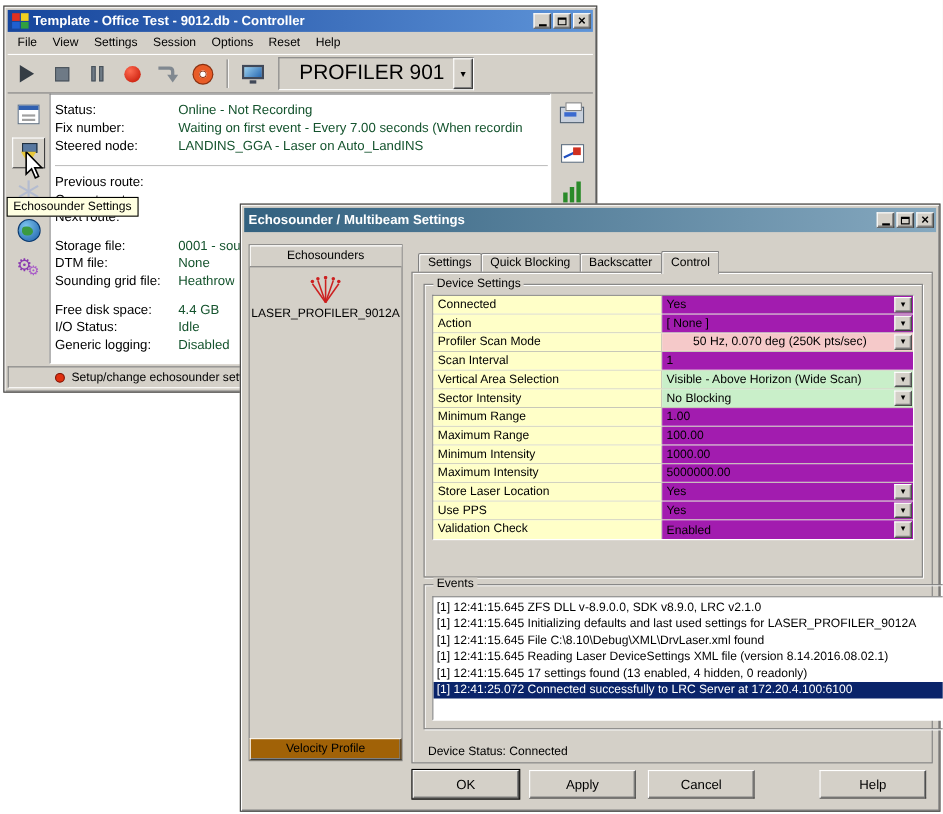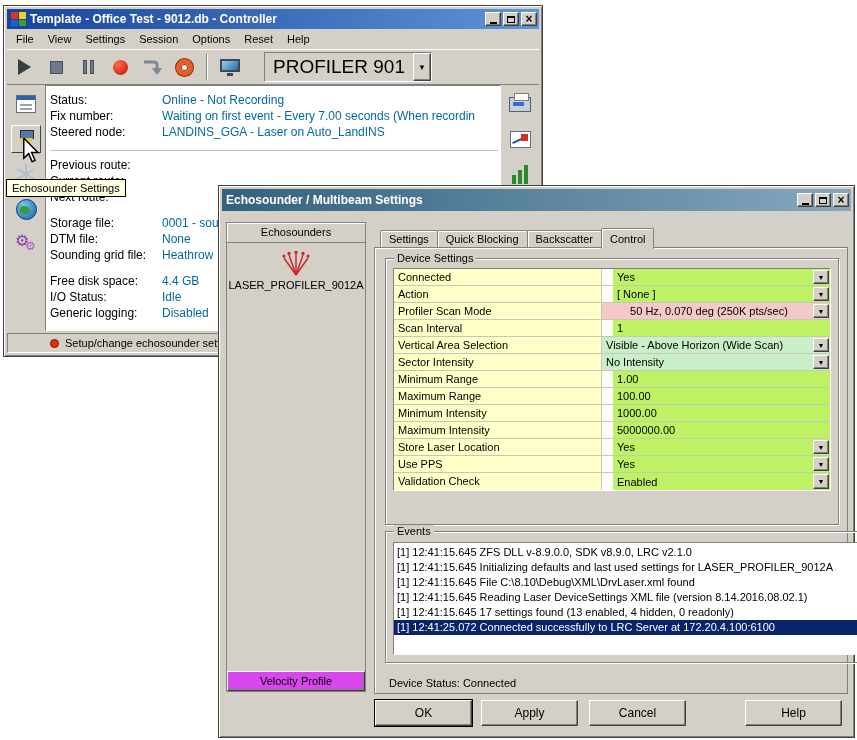--- a/index.html
+++ b/index.html
@@ -43,22 +43,22 @@
   .pause-glyph i { width:4px; height:14px; background:#6e7a86; border:1px solid #49525a; }
   .record-glyph { width:15px; height:15px; border-radius:50%;
     background:radial-gradient(circle at 35% 30%, #ff6a50, #c01000); }
   .ring { width:17px; height:17px; border-radius:50%; border:5px solid #e85c28; background:#fff;
     box-shadow:0 0 0 1px #8a3010, inset 0 0 0 1px #8a3010; }
   .tb-sep { width:2px; height:26px; border-left:1px solid #808080; border-right:1px solid #fff; margin:0 3px; }
   .monitor { width:20px; height:17px; position:relative; }
   .monitor .screen { position:absolute; left:0; top:0; width:20px; height:13px;
     border:2px solid #404858; background:linear-gradient(135deg,#9ad0f0,#2868b0); }
   .monitor .stand { position:absolute; left:7px; bottom:0; width:6px; height:3px; background:#404858; }
-  .profiler-combo { display:flex; align-items:stretch; height:30px; margin-left:16px;
-    border:1px solid; border-color:#808080 #fff #fff #808080; background:#d4d0c8; }
+  .profiler-combo { display:flex; align-items:stretch; height:30px; margin-left:5px;
+    border:1px solid; border-color:#808080 #fff #fff #808080; background:#d4d0c8;padding-left:10px; }
   .profiler-text { font-size:19px; padding:3px 8px 0 8px; white-space:nowrap; }
   .combo-drop { width:18px; background:#d4d0c8; border:1px solid; border-color:#fff #404040 #404040 #fff;
     box-shadow: inset -1px -1px 0 #808080; display:flex; align-items:center; justify-content:center;
     font-size:8px; }
 
   .bg-body { flex:1; display:flex; min-height:0; }
   .left-rail, .right-rail { width:38px; display:flex; flex-direction:column; align-items:center;
     padding-top:5px; gap:7px; }
   .rail-btn { width:30px; height:28px; display:flex; align-items:center; justify-content:center; }
   .rail-btn.hovered { border:1px solid; border-color:#fff #404040 #404040 #fff; background:#d4d0c8; }
@@ -93,21 +93,21 @@
   .ico-chart::after { content:""; position:absolute; right:2px; top:2px; width:7px; height:7px; background:#d03020; }
   .ico-levels { display:flex; align-items:flex-end; gap:2px; height:19px; }
   .ico-levels i { width:4px; background:#2a8a2a; display:block; }
   .ico-levels i:nth-child(1){height:9px}.ico-levels i:nth-child(2){height:14px}.ico-levels i:nth-child(3){height:19px}
 
   .status-area { flex:1; background:#fff; border:1px solid; border-color:#808080 #fff #fff #808080;
     overflow:hidden; padding:6px 0 0 4px; font-size:12px; }
   .ssec { margin-bottom:10px; }
   .srow { display:flex; height:16px; line-height:16px; white-space:nowrap; }
   .srow .lab { width:112px; flex:0 0 112px; color:#000; }
-  .srow .val { color:#0369a1; overflow:hidden; }
+  .srow .val { color:#14532d; overflow:hidden; }
   .srow .val b { font-weight:bold; }
   .sdivider { height:1px; background:#c0c0c0; margin:0 2px 6px 0; }
 
   .statusbar { height:20px; margin-top:2px; border:1px solid; border-color:#808080 #fff #fff #808080;
     display:flex; align-items:center; padding-left:42px; gap:6px; flex:0 0 auto; }
   .sb-dot { width:9px; height:9px; border-radius:50%; background:#e03010; border:1px solid #801000; }
 
   .tooltip { position:absolute; left:6px; top:179px; z-index:5; background:#ffffe1;
     border:1px solid #000; padding:2px 5px; font-size:11px; white-space:nowrap; }
   .cursor { position:absolute; left:22px; top:138px; z-index:40; }
@@ -117,21 +117,21 @@
   .fg-content { position:relative; width:629px; height:523px; }
 
   .echo-panel { position:absolute; left:4px; top:11px; width:140px; height:470px;
     border:1px solid #808080; display:flex; flex-direction:column; background:#d4d0c8; }
   .panel-header { height:20px; line-height:19px; text-align:center; background:#d4d0c8;
     border-bottom:1px solid #808080; box-shadow: inset 1px 1px 0 #fff; }
   .echo-list { flex:1; display:flex; flex-direction:column; align-items:center; padding-top:8px; }
   .echo-item { display:flex; flex-direction:column; align-items:center; gap:2px; }
   .echo-item-label { font-size:11px; }
   .panel-footer { height:20px; font-family:"Liberation Sans",sans-serif; font-size:11px;
-    background:#d946ef; border:1px solid; border-color:#fff #404040 #404040 #fff;
+    background:#a16207; border:1px solid; border-color:#fff #404040 #404040 #fff;
     box-shadow: inset -1px -1px 0 #808080; cursor:default; }
 
   .tab-bar { position:absolute; left:158px; top:17px; height:20px; display:flex; align-items:flex-end; }
   .tab { height:18px; line-height:17px; padding:0 8px; background:#d4d0c8;
     border:1px solid #808080; border-bottom:none; box-shadow: inset 1px 1px 0 #fff;
     border-radius:2px 2px 0 0; margin-right:-1px; }
   .tab.active { height:21px; line-height:20px; position:relative; z-index:3; margin-bottom:-1px; }
 
   .tab-content { position:absolute; left:152px; top:36px; width:474px; height:447px;
     background:#d4d0c8; border:1px solid #808080; box-shadow: inset 1px 1px 0 #fff; }
@@ -142,21 +142,21 @@
   .gb-events { left:10px; top:283px; width:484px; height:132px; }
 
   .ds-table { position:absolute; left:7px; top:9px; right:7px; background:#fff;
     border:1px solid; border-color:#808080 #fff #fff #808080; }
   .ds-row { display:flex; height:17px; border-bottom:1px solid #c8c8b8; }
   .ds-row:last-child { border-bottom:none; }
   .ds-label { width:208px; flex:0 0 208px; background:#ffffc8; border-right:1px solid #c8c8b8;
     padding:2px 0 0 4px; white-space:nowrap; overflow:hidden; }
   .ds-value { flex:1; position:relative; display:flex; align-items:center; padding:0 18px 0 4px;
     white-space:nowrap; overflow:hidden; }
-  .ds-value.bg-white { background:#bef264;margin-left:11px; } .ds-value.bg-pink { background:#f5c9c9; }
+  .ds-value.bg-white { background:#a21caf; } .ds-value.bg-pink { background:#f5c9c9; }
   .ds-value.bg-green { background:#c9efc9; }
   .ds-value.center { justify-content:center; }
   .combo-btn { position:absolute; right:1px; top:1px; bottom:1px; width:16px;
     background:#d4d0c8; border:1px solid; border-color:#fff #404040 #404040 #fff;
     box-shadow: inset -1px -1px 0 #808080; display:flex; align-items:center; justify-content:center;
     font-size:7px; }
 
   .events-box { position:absolute; left:7px; top:10px; right:7px; bottom:7px; background:#fff;
     border:1px solid; border-color:#808080 #fff #fff #808080; overflow:hidden; padding-top:2px; }
   .event-line { height:15px; line-height:15px; padding:0 3px; white-space:nowrap; }
@@ -442,21 +442,21 @@
             <div class="ds-row">
               <div class="ds-label">Vertical Area Selection</div>
               <div class="ds-value bg-green">
                 <span>Visible - Above Horizon (Wide Scan)</span>
                 <span class="combo-btn">▼</span>
               </div>
             </div>
             <div class="ds-row">
               <div class="ds-label">Sector Intensity</div>
               <div class="ds-value bg-green">
-                <span>No Intensity</span>
+                <span>No Blocking</span>
                 <span class="combo-btn">▼</span>
               </div>
             </div>
             <div class="ds-row">
               <div class="ds-label">Minimum Range</div>
               <div class="ds-value bg-white">
                 <span>1.00</span>
               </div>
             </div>
             <div class="ds-row">

